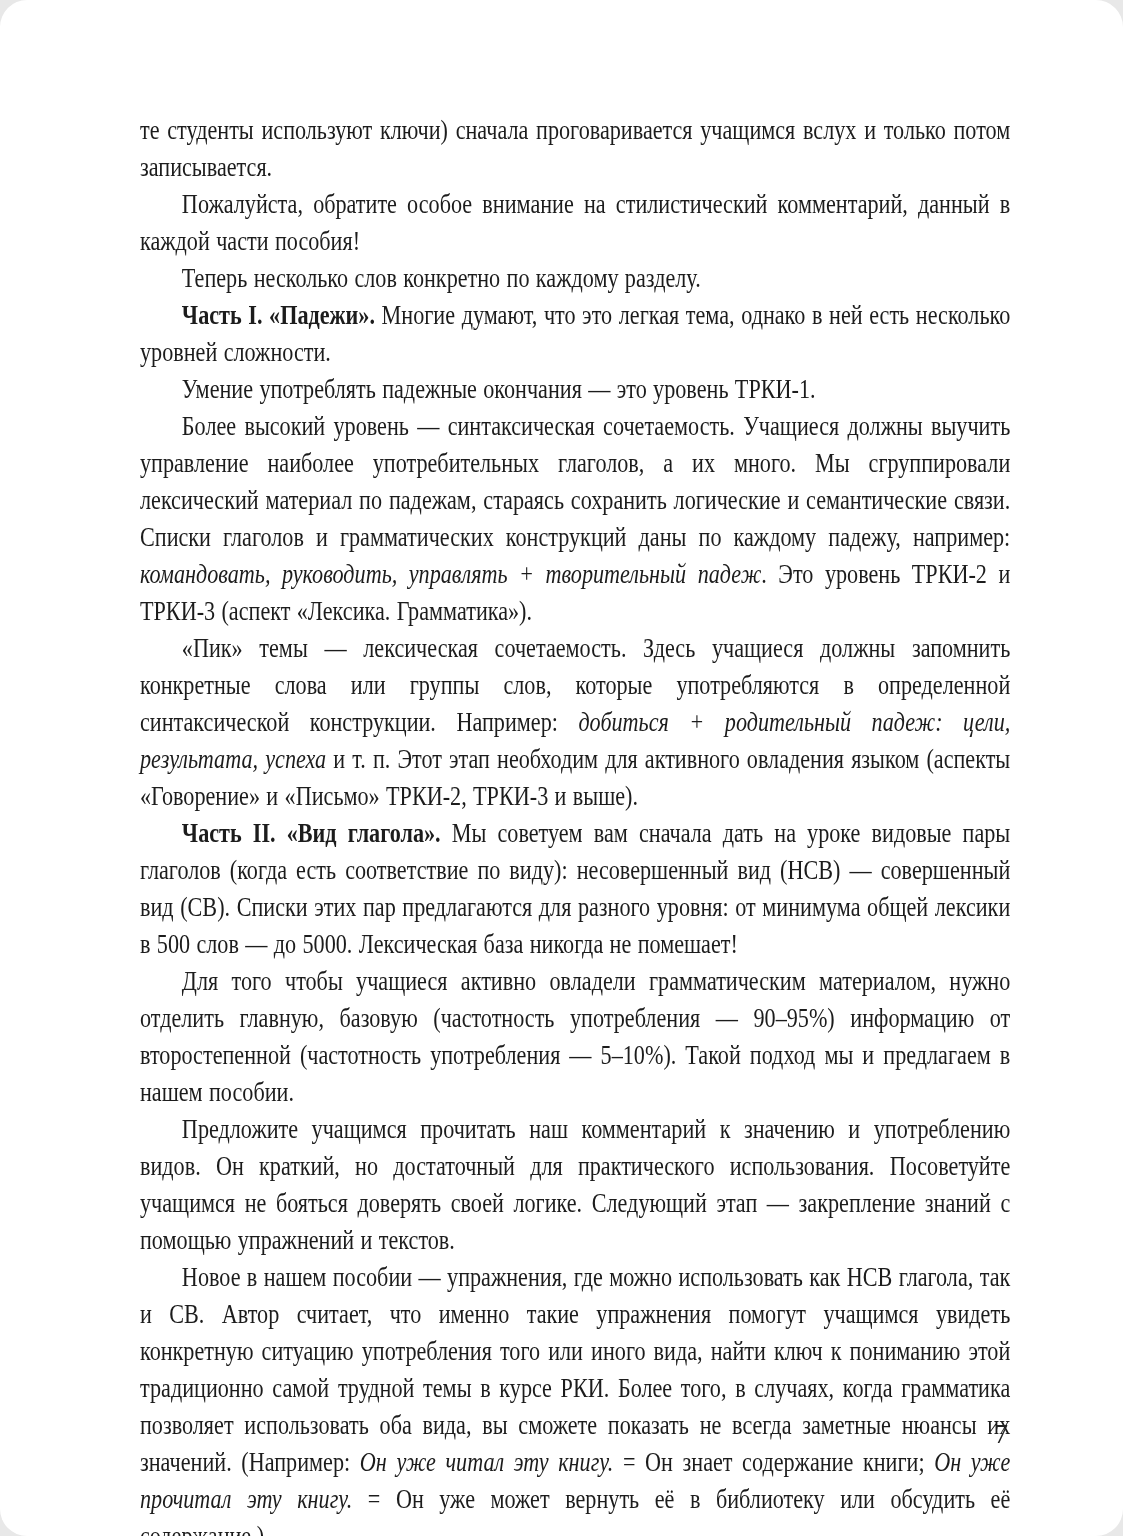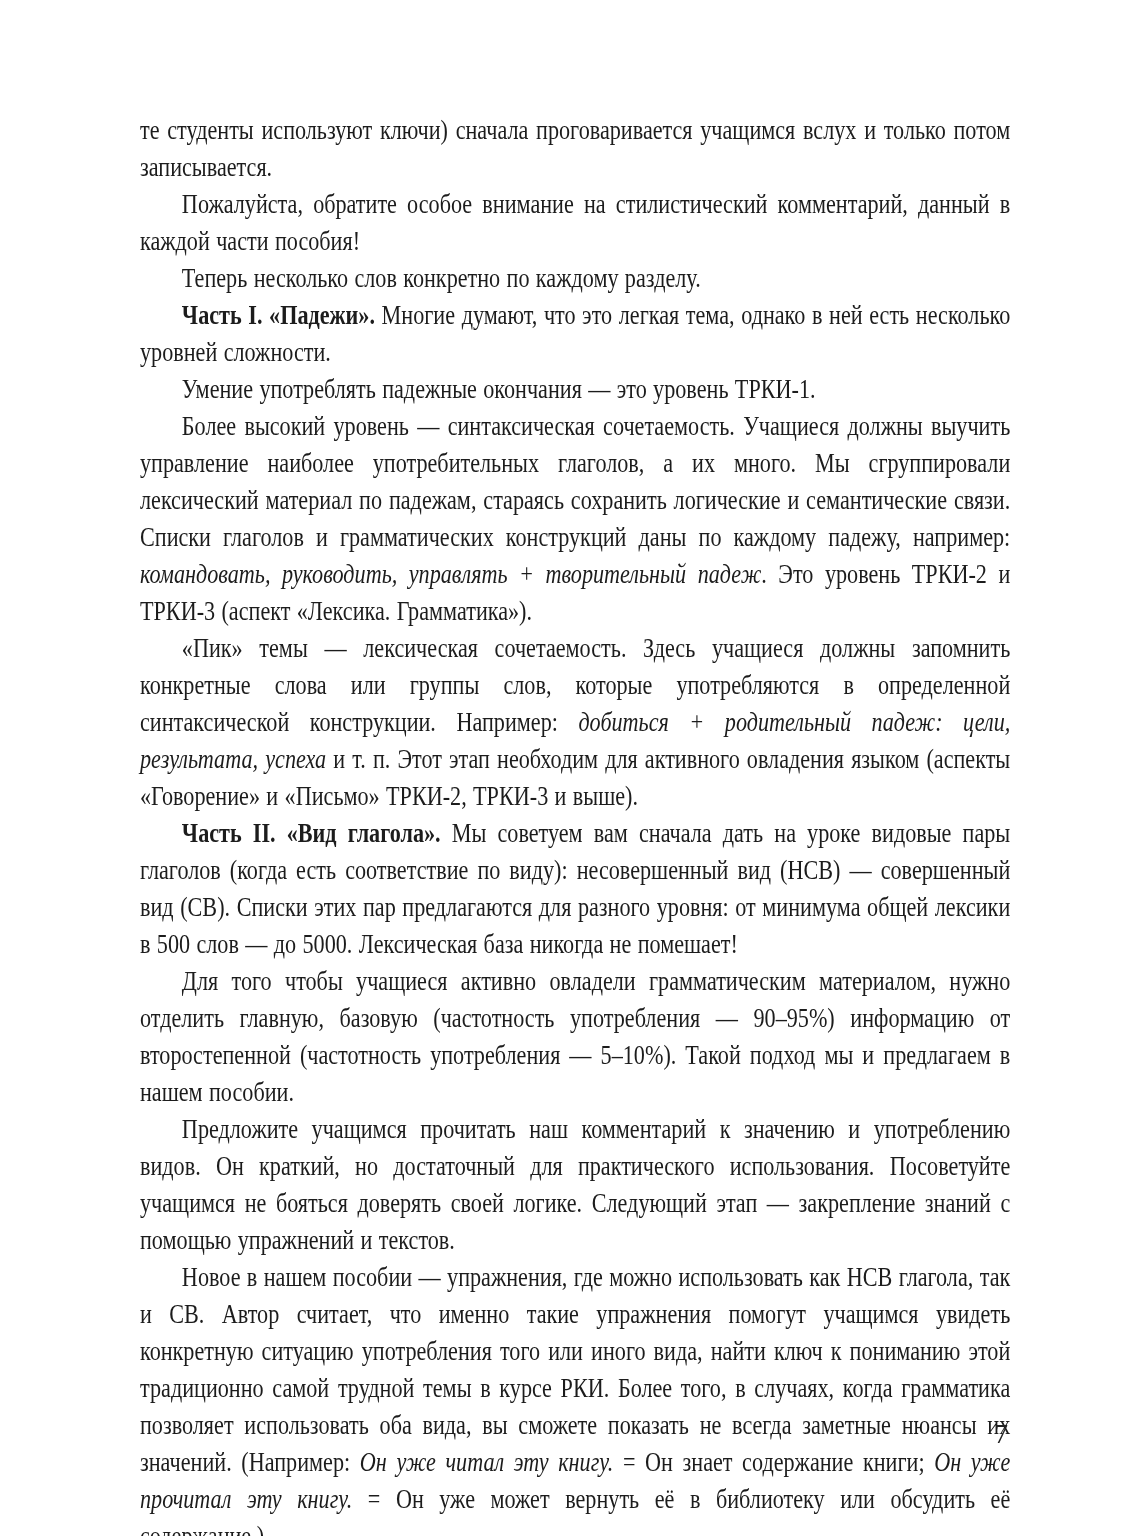--- a/index.html
+++ b/index.html
@@ -9,20 +9,21 @@
   }
   .page {
     position: relative;
     width: 1123px;
     height: 1536px;
     margin: 0 auto;
     background: #ffffff;
     overflow: hidden;
     font-family: "Liberation Serif", "DejaVu Serif", serif;
     color: #1c1c1c;
+    border-radius: 27px;
   }
   
   .text-block {
     position: absolute;
     left: 140px;
     top: 112px;
     width: 1060px;
     transform: scaleX(0.821);
     transform-origin: 0 0;
   }

